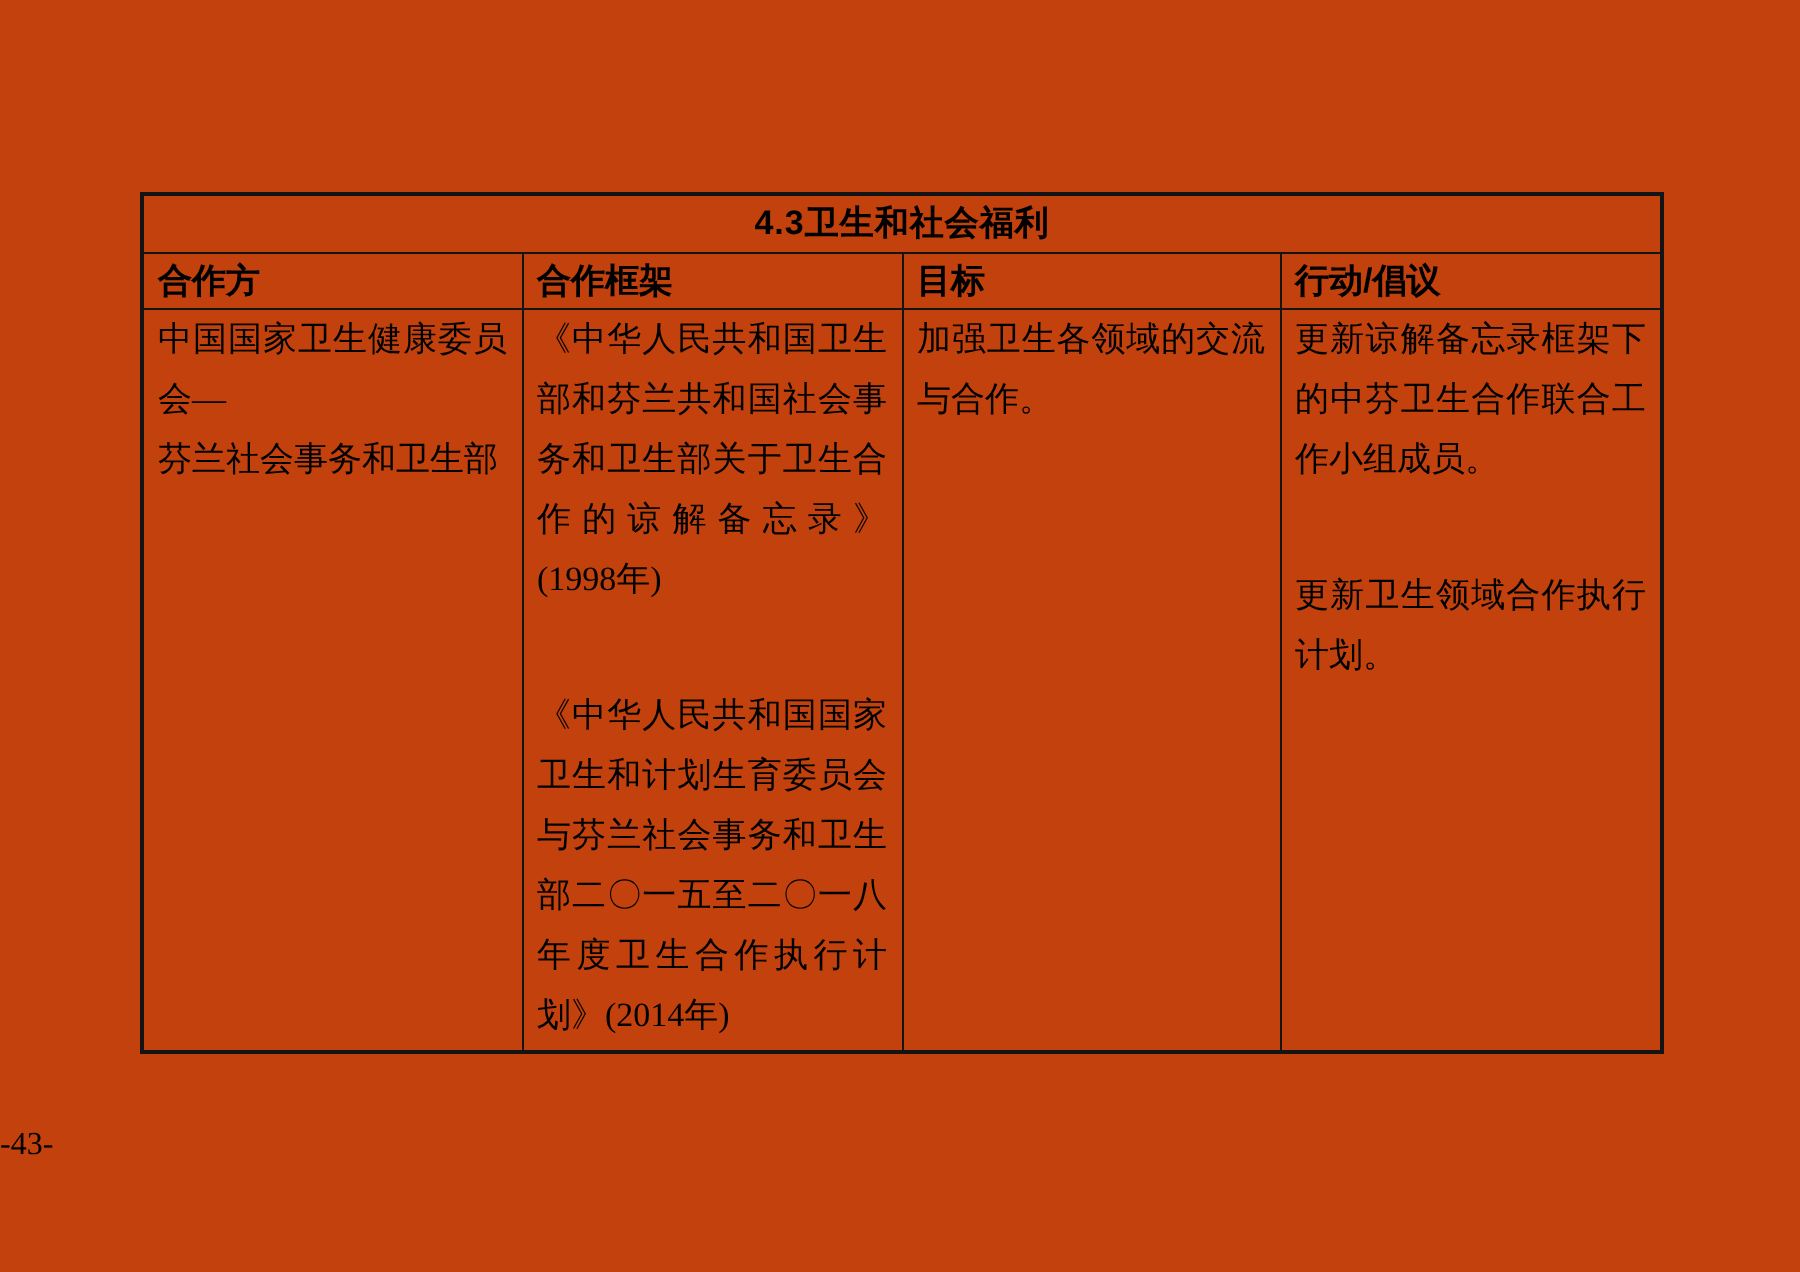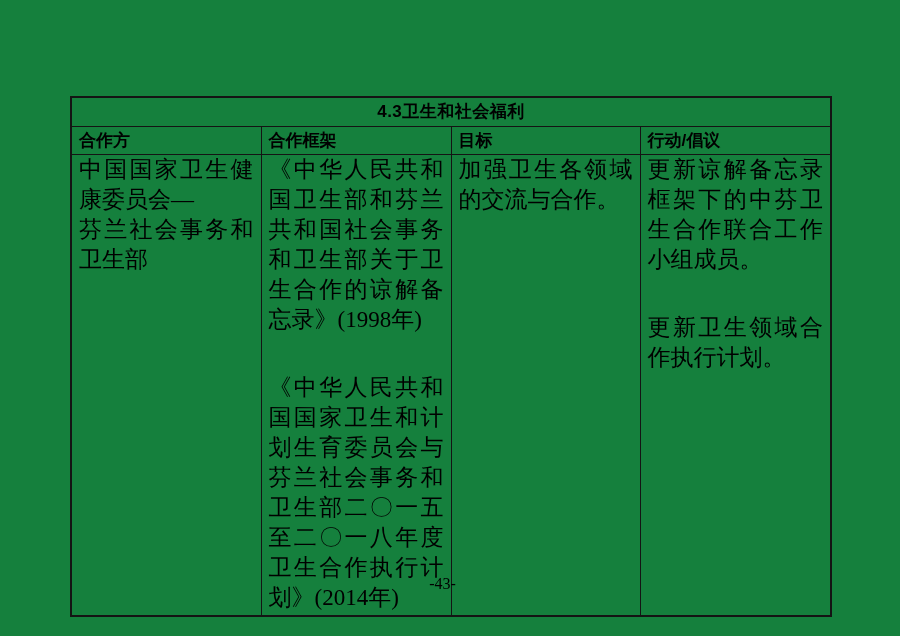--- a/index.html
+++ b/index.html
@@ -1,20 +1,20 @@
 <!DOCTYPE html>
 <html><head>
 <meta charset="utf-8">
 <style>
   html,body { margin:0; padding:0; background:#ffffff; }
   .page {
     position:relative;
     width:900px;
     height:636px;
-    background:#15803d;
+    background:#c2410c;
     color:#000000;
     font-family:"Liberation Serif","DejaVu Serif",serif;
     overflow:hidden;
   }
   table.doc-table {
     position:absolute;
     left:70px;
     top:96px;
     width:760px;
     border-collapse:collapse;
@@ -42,36 +42,35 @@
     font-weight:bold;
     font-size:17px;
     font-family:"Liberation Sans","DejaVu Sans",sans-serif;
     padding:0 7px;
     margin-top:28px;
   }
   .body-row td {
     height:267px;
     vertical-align:top;
     padding:0 7px 2px 7px;
-    font-size:23px;
+    font-size:17px;
     line-height:30px;
     text-align:justify;
     text-justify:inter-character;
   }
   .body-row p { margin:0; }
   .body-row p.para-gap { margin-top:38px; }
   .page-number {
     position:absolute;
     left:0;
     right:15px;
     top:564px;
-    text-align:center;
+    text-align:left;
     font-size:16px;
     font-family:"Liberation Serif","DejaVu Serif",serif;
-    margin-top:11px;
   }
 </style>
 </head>
 <body>
 
 <div class="page">
 
   <table class="doc-table">
     <colgroup>
       <col style="width:190px">

